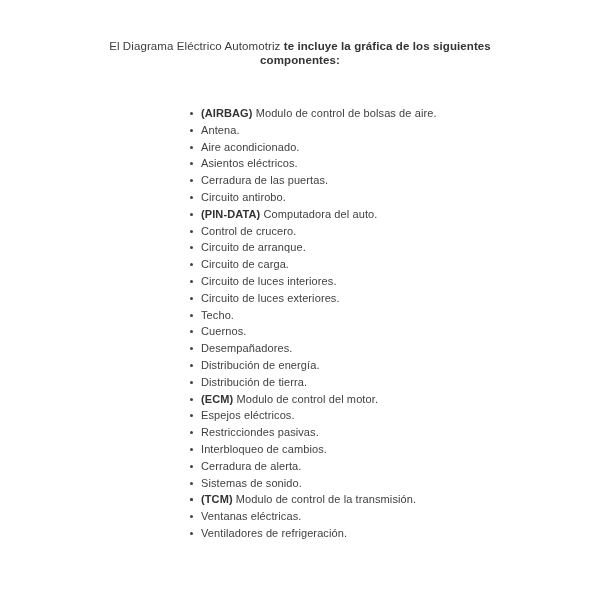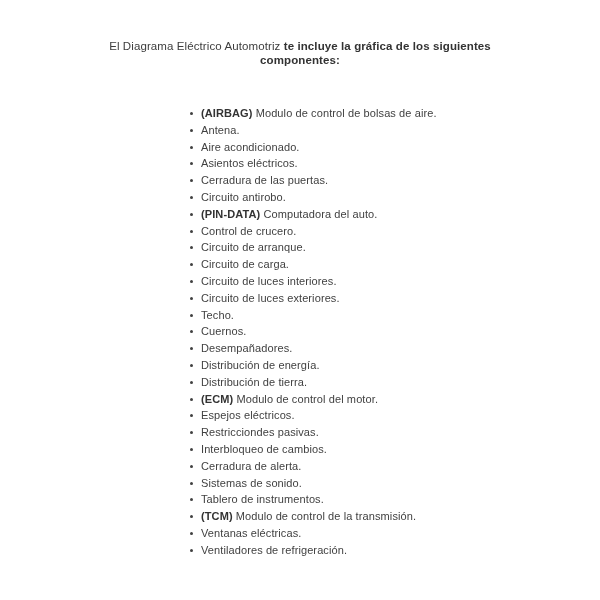--- a/index.html
+++ b/index.html
@@ -86,17 +86,17 @@
     <li><span class="bullet-dot"></span><span>Cuernos.</span></li>
     <li><span class="bullet-dot"></span><span>Desempañadores.</span></li>
     <li><span class="bullet-dot"></span><span>Distribución de energía.</span></li>
     <li><span class="bullet-dot"></span><span>Distribución de tierra.</span></li>
     <li><span class="bullet-dot"></span><span class="item-bold">(ECM)</span> <span>Modulo de control del motor.</span></li>
     <li><span class="bullet-dot"></span><span>Espejos eléctricos.</span></li>
     <li><span class="bullet-dot"></span><span>Restricciondes pasivas.</span></li>
     <li><span class="bullet-dot"></span><span>Interbloqueo de cambios.</span></li>
     <li><span class="bullet-dot"></span><span>Cerradura de alerta.</span></li>
     <li><span class="bullet-dot"></span><span>Sistemas de sonido.</span></li>
-    <li><span class="bullet-dot"></span><span>Tablero de instrumentos.</span></li>
+    <li><span class="bullet-dot"></span></li>
     <li><span class="bullet-dot"></span><span class="item-bold">(TCM)</span> <span>Modulo de control de la transmisión.</span></li>
     <li><span class="bullet-dot"></span><span>Ventanas eléctricas.</span></li>
     <li><span class="bullet-dot"></span><span>Ventiladores de refrigeración.</span></li>
   </ul>
 
 </body></html>

